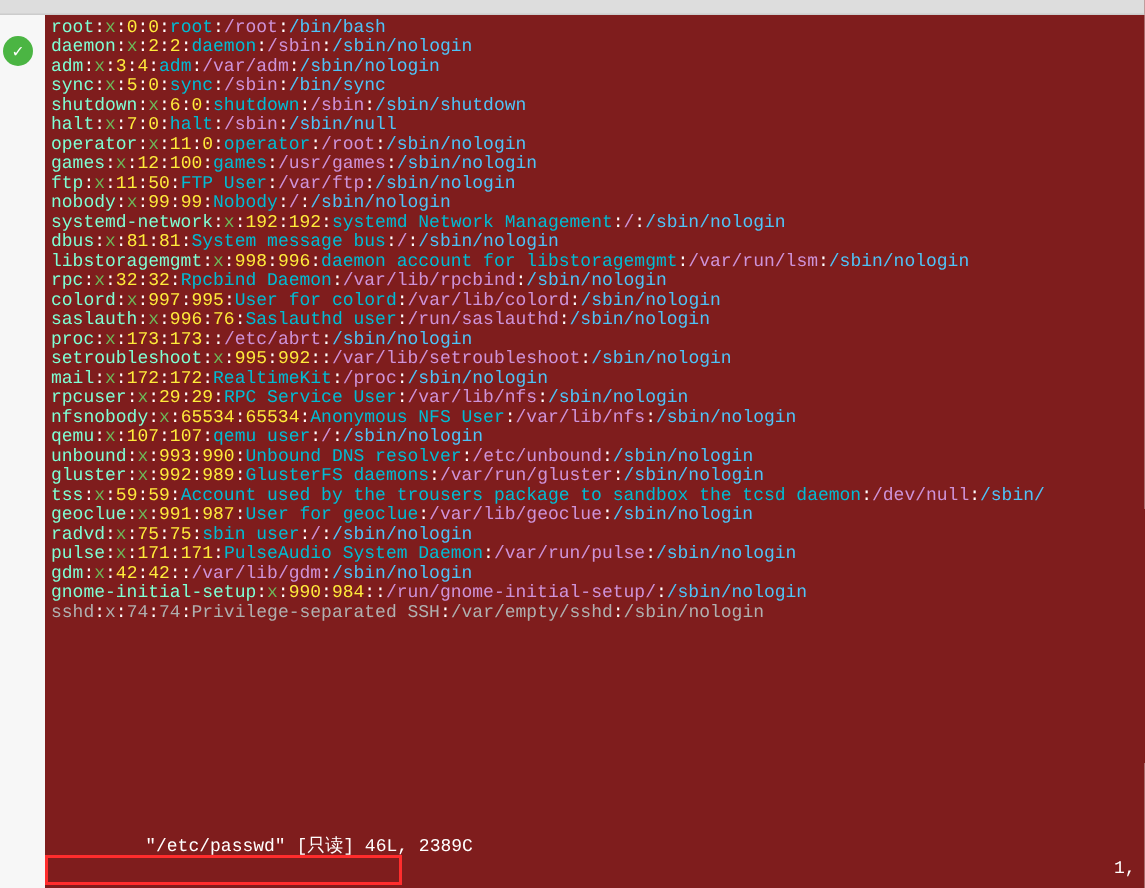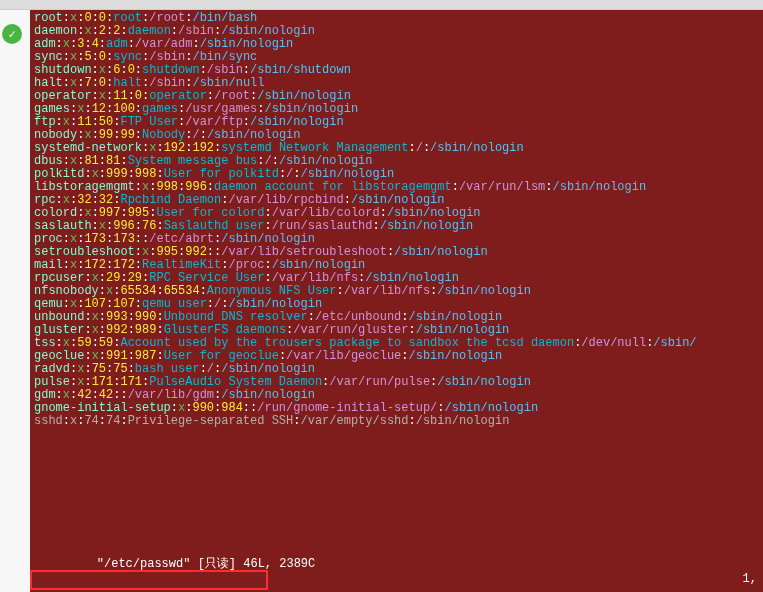--- a/index.html
+++ b/index.html
@@ -109,36 +109,35 @@
       <div class="line"><span class="tp">adm</span><span class="wh">:</span><span class="gr">x</span><span class="wh">:</span><span class="ye">3</span><span class="wh">:</span><span class="ye">4</span><span class="wh">:</span><span class="cy">adm</span><span class="wh">:</span><span class="mg">/var/adm</span><span class="wh">:</span><span class="bl">/sbin/nologin</span></div>
       <div class="line"><span class="tp">sync</span><span class="wh">:</span><span class="gr">x</span><span class="wh">:</span><span class="ye">5</span><span class="wh">:</span><span class="ye">0</span><span class="wh">:</span><span class="cy">sync</span><span class="wh">:</span><span class="mg">/sbin</span><span class="wh">:</span><span class="bl">/bin/sync</span></div>
       <div class="line"><span class="tp">shutdown</span><span class="wh">:</span><span class="gr">x</span><span class="wh">:</span><span class="ye">6</span><span class="wh">:</span><span class="ye">0</span><span class="wh">:</span><span class="cy">shutdown</span><span class="wh">:</span><span class="mg">/sbin</span><span class="wh">:</span><span class="bl">/sbin/shutdown</span></div>
       <div class="line"><span class="tp">halt</span><span class="wh">:</span><span class="gr">x</span><span class="wh">:</span><span class="ye">7</span><span class="wh">:</span><span class="ye">0</span><span class="wh">:</span><span class="cy">halt</span><span class="wh">:</span><span class="mg">/sbin</span><span class="wh">:</span><span class="bl">/sbin/null</span></div>
       <div class="line"><span class="tp">operator</span><span class="wh">:</span><span class="gr">x</span><span class="wh">:</span><span class="ye">11</span><span class="wh">:</span><span class="ye">0</span><span class="wh">:</span><span class="cy">operator</span><span class="wh">:</span><span class="mg">/root</span><span class="wh">:</span><span class="bl">/sbin/nologin</span></div>
       <div class="line"><span class="tp">games</span><span class="wh">:</span><span class="gr">x</span><span class="wh">:</span><span class="ye">12</span><span class="wh">:</span><span class="ye">100</span><span class="wh">:</span><span class="cy">games</span><span class="wh">:</span><span class="mg">/usr/games</span><span class="wh">:</span><span class="bl">/sbin/nologin</span></div>
       <div class="line"><span class="tp">ftp</span><span class="wh">:</span><span class="gr">x</span><span class="wh">:</span><span class="ye">11</span><span class="wh">:</span><span class="ye">50</span><span class="wh">:</span><span class="cy">FTP User</span><span class="wh">:</span><span class="mg">/var/ftp</span><span class="wh">:</span><span class="bl">/sbin/nologin</span></div>
       <div class="line"><span class="tp">nobody</span><span class="wh">:</span><span class="gr">x</span><span class="wh">:</span><span class="ye">99</span><span class="wh">:</span><span class="ye">99</span><span class="wh">:</span><span class="cy">Nobody</span><span class="wh">:</span><span class="mg">/</span><span class="wh">:</span><span class="bl">/sbin/nologin</span></div>
       <div class="line"><span class="tp">systemd-network</span><span class="wh">:</span><span class="gr">x</span><span class="wh">:</span><span class="ye">192</span><span class="wh">:</span><span class="ye">192</span><span class="wh">:</span><span class="cy">systemd Network Management</span><span class="wh">:</span><span class="mg">/</span><span class="wh">:</span><span class="bl">/sbin/nologin</span></div>
       <div class="line"><span class="tp">dbus</span><span class="wh">:</span><span class="gr">x</span><span class="wh">:</span><span class="ye">81</span><span class="wh">:</span><span class="ye">81</span><span class="wh">:</span><span class="cy">System message bus</span><span class="wh">:</span><span class="mg">/</span><span class="wh">:</span><span class="bl">/sbin/nologin</span></div>
-      <div class="line"><span class="tp">polkitd</span><span class="wh">:</span><span class="gr">x</span><span class="wh">:</span><span class="ye">999</span><span class="wh">:</span><span class="ye">998</span><span class="wh">:</span><span class="cy">User for polkitd</span><span class="wh">:</span><span class="mg">/</span><span class="wh">:</span><span class="bl">/sbin/nologin</span></div>
       <div class="line"><span class="tp">libstoragemgmt</span><span class="wh">:</span><span class="gr">x</span><span class="wh">:</span><span class="ye">998</span><span class="wh">:</span><span class="ye">996</span><span class="wh">:</span><span class="cy">daemon account for libstoragemgmt</span><span class="wh">:</span><span class="mg">/var/run/lsm</span><span class="wh">:</span><span class="bl">/sbin/nologin</span></div>
       <div class="line"><span class="tp">rpc</span><span class="wh">:</span><span class="gr">x</span><span class="wh">:</span><span class="ye">32</span><span class="wh">:</span><span class="ye">32</span><span class="wh">:</span><span class="cy">Rpcbind Daemon</span><span class="wh">:</span><span class="mg">/var/lib/rpcbind</span><span class="wh">:</span><span class="bl">/sbin/nologin</span></div>
       <div class="line"><span class="tp">colord</span><span class="wh">:</span><span class="gr">x</span><span class="wh">:</span><span class="ye">997</span><span class="wh">:</span><span class="ye">995</span><span class="wh">:</span><span class="cy">User for colord</span><span class="wh">:</span><span class="mg">/var/lib/colord</span><span class="wh">:</span><span class="bl">/sbin/nologin</span></div>
       <div class="line"><span class="tp">saslauth</span><span class="wh">:</span><span class="gr">x</span><span class="wh">:</span><span class="ye">996</span><span class="wh">:</span><span class="ye">76</span><span class="wh">:</span><span class="cy">Saslauthd user</span><span class="wh">:</span><span class="mg">/run/saslauthd</span><span class="wh">:</span><span class="bl">/sbin/nologin</span></div>
       <div class="line"><span class="tp">proc</span><span class="wh">:</span><span class="gr">x</span><span class="wh">:</span><span class="ye">173</span><span class="wh">:</span><span class="ye">173</span><span class="wh">:</span><span class="cy"></span><span class="wh">:</span><span class="mg">/etc/abrt</span><span class="wh">:</span><span class="bl">/sbin/nologin</span></div>
       <div class="line"><span class="tp">setroubleshoot</span><span class="wh">:</span><span class="gr">x</span><span class="wh">:</span><span class="ye">995</span><span class="wh">:</span><span class="ye">992</span><span class="wh">:</span><span class="cy"></span><span class="wh">:</span><span class="mg">/var/lib/setroubleshoot</span><span class="wh">:</span><span class="bl">/sbin/nologin</span></div>
       <div class="line"><span class="tp">mail</span><span class="wh">:</span><span class="gr">x</span><span class="wh">:</span><span class="ye">172</span><span class="wh">:</span><span class="ye">172</span><span class="wh">:</span><span class="cy">RealtimeKit</span><span class="wh">:</span><span class="mg">/proc</span><span class="wh">:</span><span class="bl">/sbin/nologin</span></div>
       <div class="line"><span class="tp">rpcuser</span><span class="wh">:</span><span class="gr">x</span><span class="wh">:</span><span class="ye">29</span><span class="wh">:</span><span class="ye">29</span><span class="wh">:</span><span class="cy">RPC Service User</span><span class="wh">:</span><span class="mg">/var/lib/nfs</span><span class="wh">:</span><span class="bl">/sbin/nologin</span></div>
       <div class="line"><span class="tp">nfsnobody</span><span class="wh">:</span><span class="gr">x</span><span class="wh">:</span><span class="ye">65534</span><span class="wh">:</span><span class="ye">65534</span><span class="wh">:</span><span class="cy">Anonymous NFS User</span><span class="wh">:</span><span class="mg">/var/lib/nfs</span><span class="wh">:</span><span class="bl">/sbin/nologin</span></div>
       <div class="line"><span class="tp">qemu</span><span class="wh">:</span><span class="gr">x</span><span class="wh">:</span><span class="ye">107</span><span class="wh">:</span><span class="ye">107</span><span class="wh">:</span><span class="cy">qemu user</span><span class="wh">:</span><span class="mg">/</span><span class="wh">:</span><span class="bl">/sbin/nologin</span></div>
       <div class="line"><span class="tp">unbound</span><span class="wh">:</span><span class="gr">x</span><span class="wh">:</span><span class="ye">993</span><span class="wh">:</span><span class="ye">990</span><span class="wh">:</span><span class="cy">Unbound DNS resolver</span><span class="wh">:</span><span class="mg">/etc/unbound</span><span class="wh">:</span><span class="bl">/sbin/nologin</span></div>
       <div class="line"><span class="tp">gluster</span><span class="wh">:</span><span class="gr">x</span><span class="wh">:</span><span class="ye">992</span><span class="wh">:</span><span class="ye">989</span><span class="wh">:</span><span class="cy">GlusterFS daemons</span><span class="wh">:</span><span class="mg">/var/run/gluster</span><span class="wh">:</span><span class="bl">/sbin/nologin</span></div>
       <div class="line"><span class="tp">tss</span><span class="wh">:</span><span class="gr">x</span><span class="wh">:</span><span class="ye">59</span><span class="wh">:</span><span class="ye">59</span><span class="wh">:</span><span class="cy">Account used by the trousers package to sandbox the tcsd daemon</span><span class="wh">:</span><span class="mg">/dev/null</span><span class="wh">:</span><span class="bl">/sbin/</span></div>
       <div class="line"><span class="tp">geoclue</span><span class="wh">:</span><span class="gr">x</span><span class="wh">:</span><span class="ye">991</span><span class="wh">:</span><span class="ye">987</span><span class="wh">:</span><span class="cy">User for geoclue</span><span class="wh">:</span><span class="mg">/var/lib/geoclue</span><span class="wh">:</span><span class="bl">/sbin/nologin</span></div>
-      <div class="line"><span class="tp">radvd</span><span class="wh">:</span><span class="gr">x</span><span class="wh">:</span><span class="ye">75</span><span class="wh">:</span><span class="ye">75</span><span class="wh">:</span><span class="cy">bash user</span><span class="wh">:</span><span class="mg">/</span><span class="wh">:</span><span class="bl">/sbin/nologin</span></div>
+      <div class="line"><span class="tp">radvd</span><span class="wh">:</span><span class="gr">x</span><span class="wh">:</span><span class="ye">75</span><span class="wh">:</span><span class="ye">75</span><span class="wh">:</span><span class="cy">sbin user</span><span class="wh">:</span><span class="mg">/</span><span class="wh">:</span><span class="bl">/sbin/nologin</span></div>
       <div class="line"><span class="tp">pulse</span><span class="wh">:</span><span class="gr">x</span><span class="wh">:</span><span class="ye">171</span><span class="wh">:</span><span class="ye">171</span><span class="wh">:</span><span class="cy">PulseAudio System Daemon</span><span class="wh">:</span><span class="mg">/var/run/pulse</span><span class="wh">:</span><span class="bl">/sbin/nologin</span></div>
       <div class="line"><span class="tp">gdm</span><span class="wh">:</span><span class="gr">x</span><span class="wh">:</span><span class="ye">42</span><span class="wh">:</span><span class="ye">42</span><span class="wh">:</span><span class="cy"></span><span class="wh">:</span><span class="mg">/var/lib/gdm</span><span class="wh">:</span><span class="bl">/sbin/nologin</span></div>
       <div class="line"><span class="tp">gnome-initial-setup</span><span class="wh">:</span><span class="gr">x</span><span class="wh">:</span><span class="ye">990</span><span class="wh">:</span><span class="ye">984</span><span class="wh">:</span><span class="cy"></span><span class="wh">:</span><span class="mg">/run/gnome-initial-setup/</span><span class="wh">:</span><span class="bl">/sbin/nologin</span></div>
       <div class="line"><span class="dim">sshd</span><span class="wh">:</span><span class="dim">x</span><span class="wh">:</span><span class="dim">74</span><span class="wh">:</span><span class="dim">74</span><span class="wh">:</span><span class="dim">Privilege-separated SSH</span><span class="wh">:</span><span class="dim">/var/empty/sshd</span><span class="wh">:</span><span class="dim">/sbin/nologin</span></div>
     </div>
 
   <div class="status">
     <span class="wh">"/etc/passwd" [只读] 46L, 2389C</span>
   </div>
   <div class="pos">1,</div>

